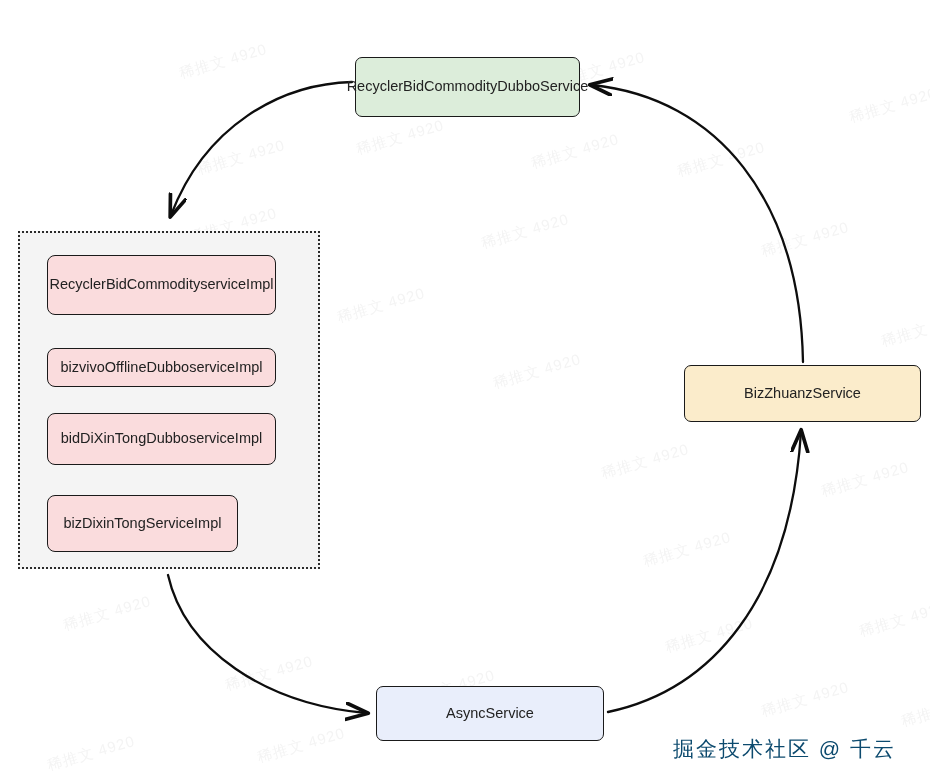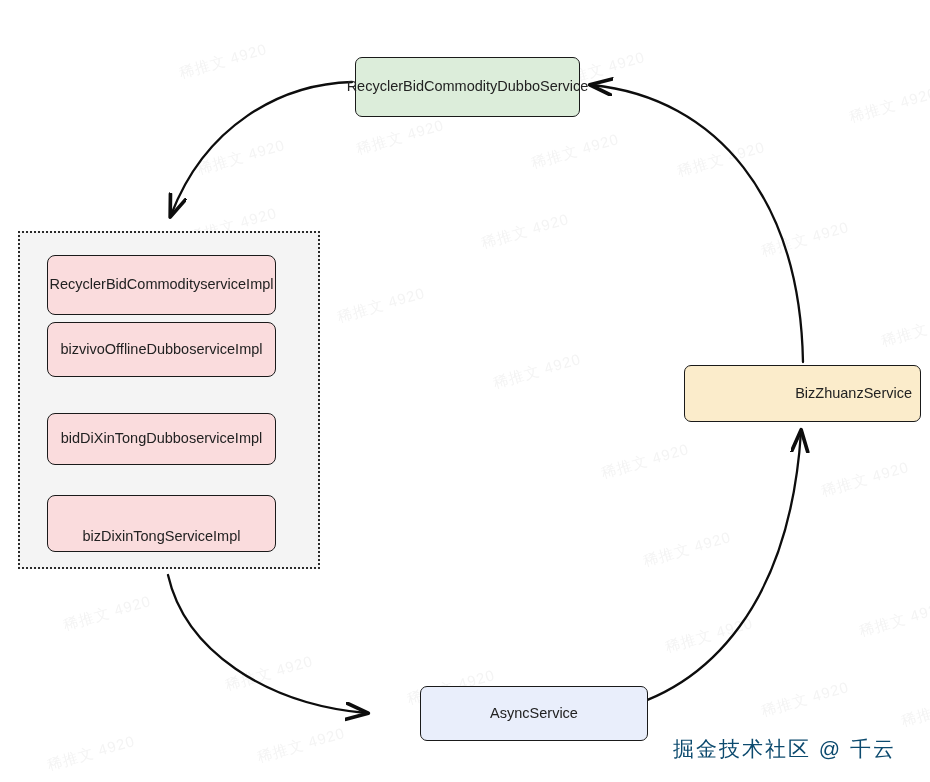--- a/index.html
+++ b/index.html
@@ -54,21 +54,21 @@
     text-align: center;
     color: #222222;
     font-size: 14.5px;
     line-height: 1.35;
     padding: 4px 8px;
     z-index: 3;
   }
   .node-green { background: #dcedda; }
   .node-pink  { background: #fadcdd; border-radius: 8px; }
   .node-yellow{ background: #fbeccb; }
-  .node-blue  { background: #e9eefb; margin-left: 44px; }
+  .node-blue  { background: #e9eefb; }
 
   #impl-group {
     position: absolute;
     box-sizing: border-box;
     background: #f4f4f4;
     border: 2px dotted #2a2a2a;
     z-index: 2;
   }
   #brand-watermark {
     position: absolute;
@@ -133,35 +133,35 @@
 
     <path d="M 803,362 C 800,200 718,98 592,85" fill="none" stroke="#0d0d0d" stroke-width="2.3" stroke-linecap="round" marker-end="url(#arrowhead)"></path>
   </svg>
 
   <div id="impl-group" style="left: 18px; top: 231px; width: 302px; height: 338px; background: rgb(244, 244, 244);"></div>
 
   <div id="nodes">
       <div class="node node-green" style="left: 355px; top: 57px; width: 225px; height: 60px;">
         <span>RecyclerBidCommodityDubboService</span>
       </div>
-      <div class="node node-yellow" style="left: 684px; top: 365px; width: 237px; height: 57px; justify-content: flex-end;">
+      <div class="node node-yellow" style="left: 684px; top: 365px; width: 237px; height: 57px;">
         <span>BizZhuanzService</span>
       </div>
       <div class="node node-blue" style="left: 376px; top: 686px; width: 228px; height: 55px;">
         <span>AsyncService</span>
       </div>
       <div class="node node-pink" style="left: 47px; top: 255px; width: 229px; height: 60px;">
         <span>RecyclerBidCommodityserviceImpl</span>
       </div>
-      <div class="node node-pink" style="left: 47px; top: 322px; width: 229px; height: 55px;">
+      <div class="node node-pink" style="left: 47px; top: 348px; width: 229px; height: 39px;">
         <span>bizvivoOfflineDubboserviceImpl</span>
       </div>
       <div class="node node-pink" style="left: 47px; top: 413px; width: 229px; height: 52px;">
         <span>bidDiXinTongDubboserviceImpl</span>
       </div>
-      <div class="node node-pink" style="left: 47px; top: 495px; width: 229px; height: 57px; align-items: flex-end;">
+      <div class="node node-pink" style="left: 47px; top: 495px; width: 191px; height: 57px;">
         <span>bizDixinTongServiceImpl</span>
       </div>
     </div>
 
   <div id="brand-watermark" style="left: 673px; top: 735px;">掘金技术社区 @ 千云</div>
 
 </div>
 
 </body></html>

